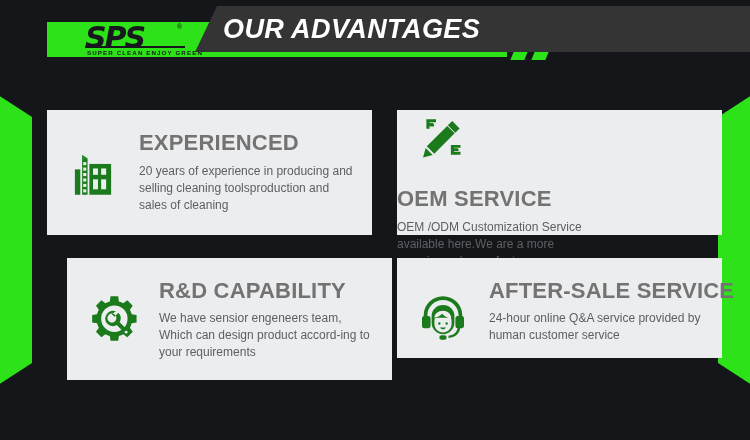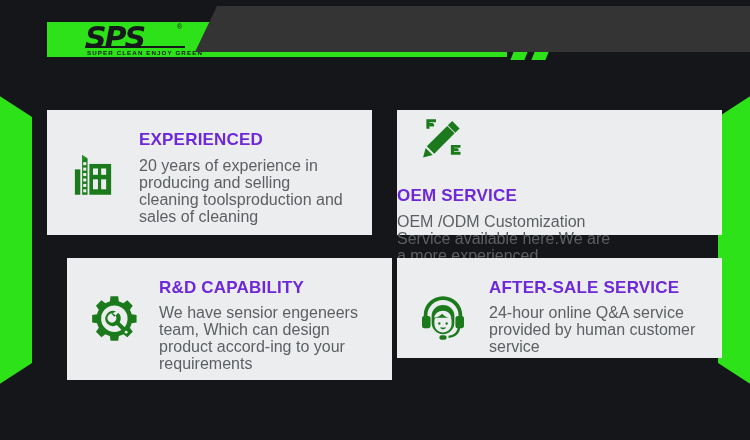--- a/index.html
+++ b/index.html
@@ -103,28 +103,28 @@
   .card.c2{left:397px;top:110px;flex-direction:column;}
   .card.c3{left:47px;top:258px;height:122px;margin-left:20px;}
   .card.c4{left:397px;top:258px;height:100px;}
 
   .card-icon{
     width:92px;min-width:92px;height:125px;
     display:flex;align-items:center;justify-content:center;
   }
   .card-body{padding-top:20px;padding-right:10px;}
   .card-title{
-    font-size:17px;font-weight:bold;
-    color:#6d28d9;
+    font-size:22px;font-weight:bold;
+    color:#737373;
     letter-spacing:0.2px;
     margin:0 0 7px 0;
     white-space:nowrap;
   }
   .card-desc{
-    font-size:16px;
+    font-size:12px;
     color:#5d6063;
     line-height:17px;
     margin:0;
     max-width:215px;
   }
   .card.c3 .card-title,.card.c4 .card-title{margin-bottom:6px;}
   .card.c3 .card-icon,.card.c4 .card-icon{height:122px;}
 </style>
 </head>
 <body>
@@ -138,20 +138,21 @@
   <div class="slash s2"></div>
 
   <div class="logo">
     <span class="logo-sps">SPS</span>
     <span class="logo-reg">®</span>
     <span class="logo-rule"></span>
     <span class="logo-tag">SUPER  CLEAN  ENJOY  GREEN</span>
   </div>
 
   <div class="title-bar"></div>
+  <div class="title-text">OUR ADVANTAGES</div>
 
   <div class="gear-header">
     <svg viewBox="0 0 32 32" width="32" height="32" aria-hidden="true">
       <path fill="#e3e3e3" d="M16 10.6a5.4 5.4 0 1 0 0 10.8 5.4 5.4 0 0 0 0-10.8zm0 8.1a2.7 2.7 0 1 1 0-5.4 2.7 2.7 0 0 1 0 5.4z"></path>
       <path fill="#e3e3e3" d="M28 13.7l-2.6-.4a9.9 9.9 0 0 0-1-2.4l1.6-2.1-2.8-2.8-2.1 1.6a9.9 9.9 0 0 0-2.4-1L18.3 4h-4l-.4 2.6a9.9 9.9 0 0 0-2.4 1L9.4 6 6.6 8.8l1.6 2.1a9.9 9.9 0 0 0-1 2.4L4 13.7v4l2.6.4a9.9 9.9 0 0 0 1 2.4l-1.6 2.1 2.8 2.8 2.1-1.6a9.9 9.9 0 0 0 2.4 1l.4 2.6h4l.4-2.6a9.9 9.9 0 0 0 2.4-1l2.1 1.6 2.8-2.8-1.6-2.1a9.9 9.9 0 0 0 1-2.4l2.6-.4v-4zM16 22.4a6.4 6.4 0 1 1 0-12.8 6.4 6.4 0 0 1 0 12.8z"></path>
     </svg>
   </div>
 </div>
 
 <div class="side-green left"></div>

